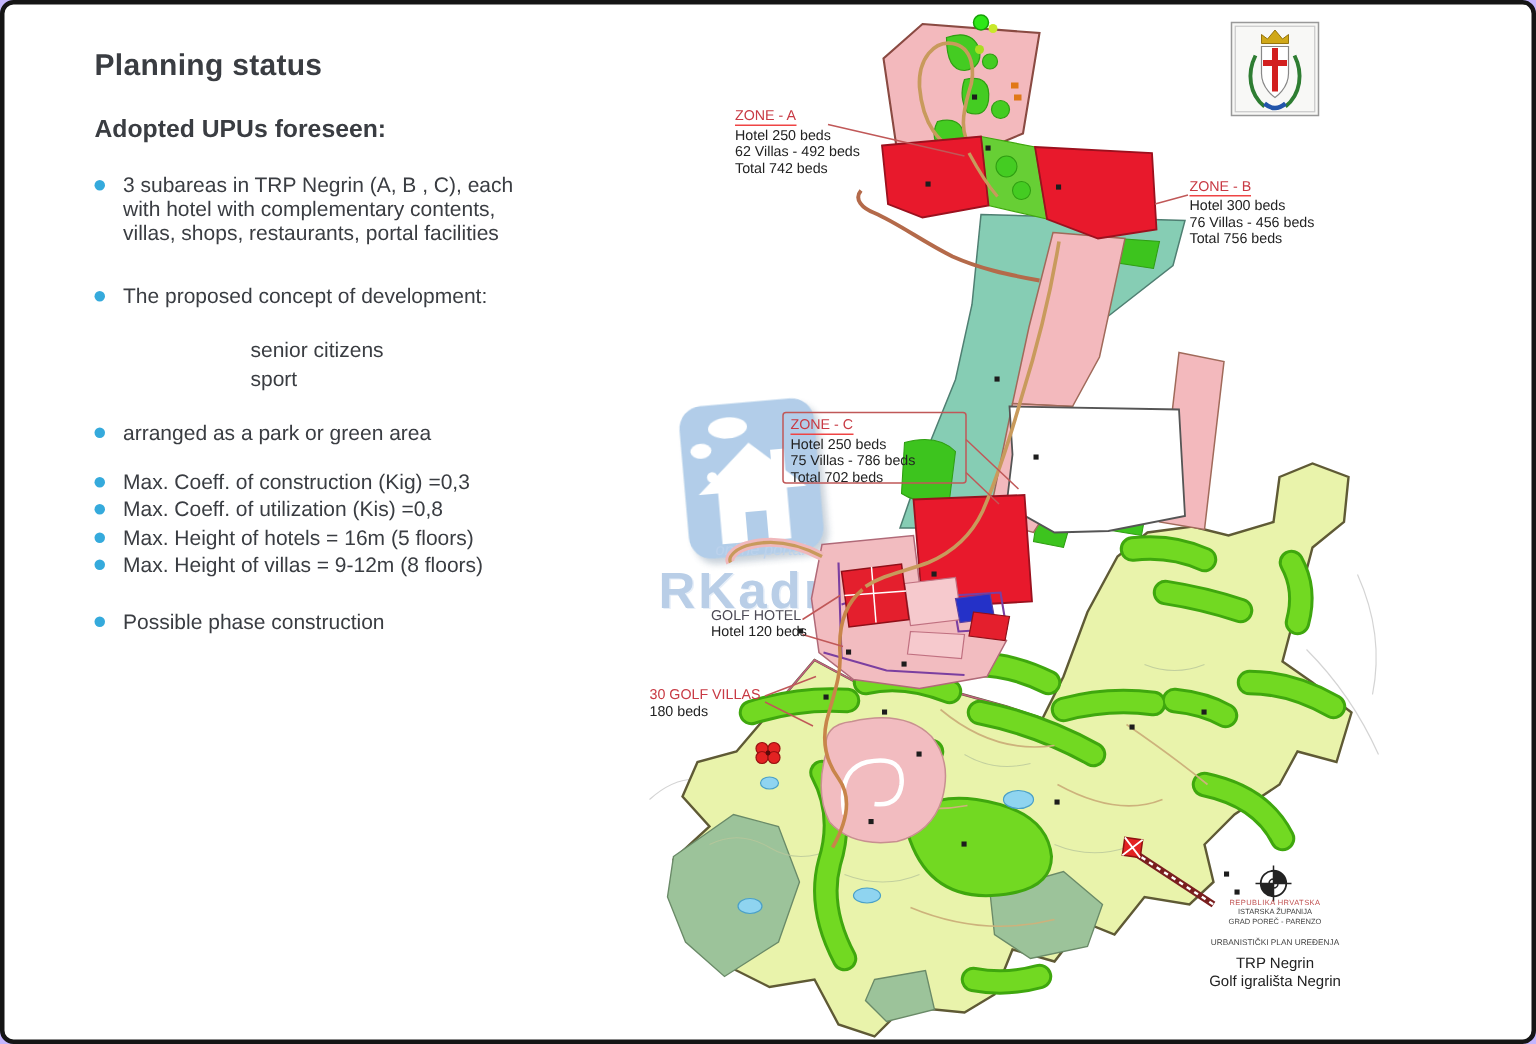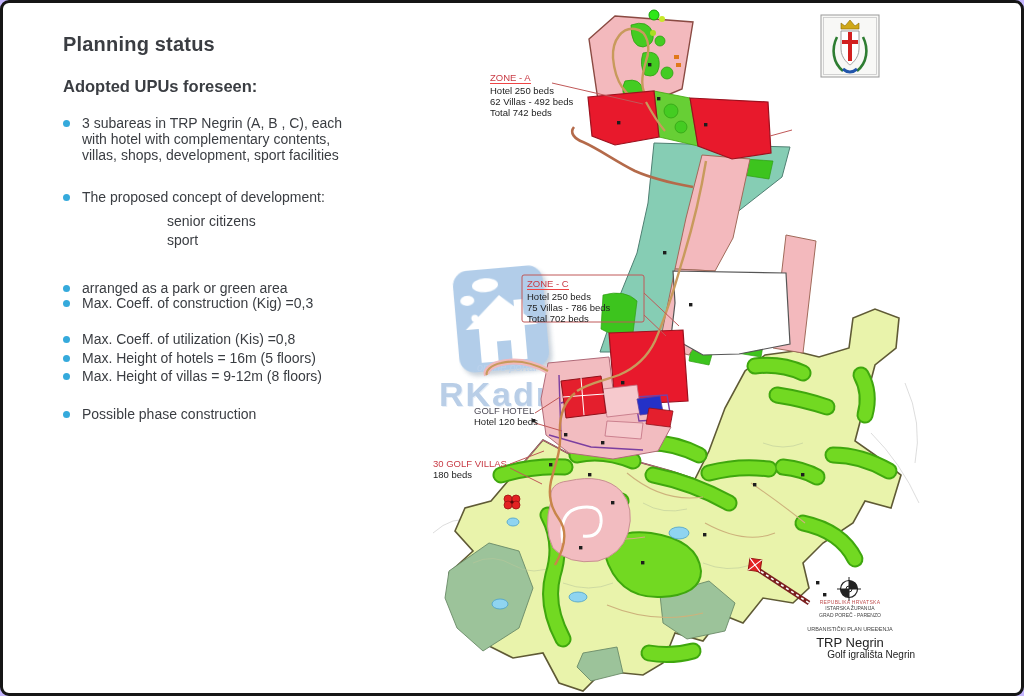--- a/index.html
+++ b/index.html
@@ -7,35 +7,35 @@
          font-family:"Liberation Sans",sans-serif;}
   .slide{position:absolute;inset:0;border:3px solid #151515;border-radius:9px;background:#fff;}
 
   
   .panel{position:absolute;left:0;top:0;width:430px;height:696px;color:#3a3d42;}
   .title{position:absolute;left:60px;top:30px;font-size:20px;font-weight:700;letter-spacing:.2px;}
   .subtitle{position:absolute;left:60px;top:74px;font-size:16.5px;font-weight:700;}
   .bullet{position:absolute;left:60px;display:flex;}
   .dot{width:7px;height:7px;border-radius:50%;background:#35aadc;margin-top:5px;flex:0 0 7px;}
   .btxt{margin-left:12px;font-size:14px;font-weight:400;line-height:16px;width:340px;}
-  .subitems{margin-left:85px;margin-top:7px;line-height:18.5px;}
+  .subitems{margin-left:85px;margin-top:19px;line-height:18.5px;}
 
   
   .map-label{position:absolute;font-size:9.5px;line-height:11px;color:#222;white-space:nowrap;}
   .zl-title{color:#c83a44;border-bottom:1px solid #ef4444;display:inline-block;margin-bottom:1px;}
   .gh-title{color:#4d4a56;}
   .gv-title{color:#c83a44;}
 
   
   .tblock{position:absolute;left:782px;top:596px;width:130px;text-align:center;color:#444;}
   .tb-red{font-size:5px;color:#c05050;letter-spacing:.3px;}
   .tb-tiny{font-size:5px;line-height:7px;}
   .tb-plan{font-size:5.5px;margin-top:7px;}
-  .tb-title{font-size:13px;color:#222;margin-top:5px;line-height:12px;}
-  .tb-sub{font-size:10px;color:#222;line-height:12px;text-align:right;}
+  .tb-title{font-size:10px;color:#222;margin-top:5px;line-height:12px;}
+  .tb-sub{font-size:10px;color:#222;line-height:12px;}
 
   
   .wm-logo{position:absolute;left:452px;top:264px;transform:rotate(-5deg);opacity:.95;
            filter:drop-shadow(3px 4px 2px rgba(130,150,170,.45));}
   .wm-tag{position:absolute;left:474px;top:358px;font-style:italic;font-size:11px;color:#bcd2ec;}
   .wm-brand{position:absolute;left:436px;top:372px;font-size:34px;font-weight:700;letter-spacing:2px;
             color:#b4cbe6;text-shadow:1px 1px 0 #e6eef8,0 2px 3px rgba(255,255,255,.8);opacity:.93;}
   svg{display:block;}
   .mapsvg{position:absolute;inset:0;z-index:1;}
   .overlay{z-index:6;}
@@ -49,21 +49,21 @@
 
   <div class="panel">
     <div class="title">Planning status</div>
     <div class="subtitle">Adopted UPUs foreseen:</div>
 
     <div class="bullet" style="top:112px">
       <span class="dot"></span>
       <div class="btxt">
         <div>3 subareas in TRP Negrin (A, B , C), each</div>
         <div>with hotel with complementary contents,</div>
-        <div>villas, shops, development, sport facilities</div>
+        <div>villas, shops, restaurants, portal facilities</div>
       </div>
     </div>
 
     <div class="bullet" style="top:186px">
       <span class="dot"></span>
       <div class="btxt">
         <div>The proposed concept of development:</div>
         <div class="subitems">
           <div>senior citizens</div>
           <div>sport</div>
@@ -71,21 +71,21 @@
       </div>
     </div>
 
     <div class="bullet" style="top:277px">
       <span class="dot"></span>
       <div class="btxt">
         <div>arranged as a park or green area</div>
       </div>
     </div>
 
-    <div class="bullet" style="top:292px">
+    <div class="bullet" style="top:310px">
       <span class="dot"></span>
       <div class="btxt">
             <div>Max. Coeff. of construction (Kig) =0,3</div>
           </div>
     </div>
     <div class="bullet" style="top:328px">
       <span class="dot"></span>
       <div class="btxt">
             <div>Max. Coeff. of utilization (Kis) =0,8</div>
           </div>
@@ -351,20 +351,26 @@
 
   <div class="overlay" style="position:absolute;inset:0;pointer-events:none;">
 
     <div class="map-label" style="left:487px;top:69px">
       <div class="zl-title">ZONE - A</div>
       <div>Hotel 250 beds</div>
       <div>62 Villas - 492 beds</div>
       <div>Total 742 beds</div>
     </div>
 
+    <div class="map-label" style="left:790px;top:116px">
+      <div class="zl-title">ZONE - B</div>
+      <div>Hotel 300 beds</div>
+      <div>76 Villas - 456 beds</div>
+      <div>Total 756 beds</div>
+    </div>
 
     <div class="map-label" style="left:524px;top:275px">
       <div class="zl-title">ZONE - C</div>
       <div>Hotel 250 beds</div>
       <div>75 Villas - 786 beds</div>
       <div>Total 702 beds</div>
     </div>
 
     <div class="map-label" style="left:471px;top:402px">
       <div class="gh-title">GOLF HOTEL</div>

